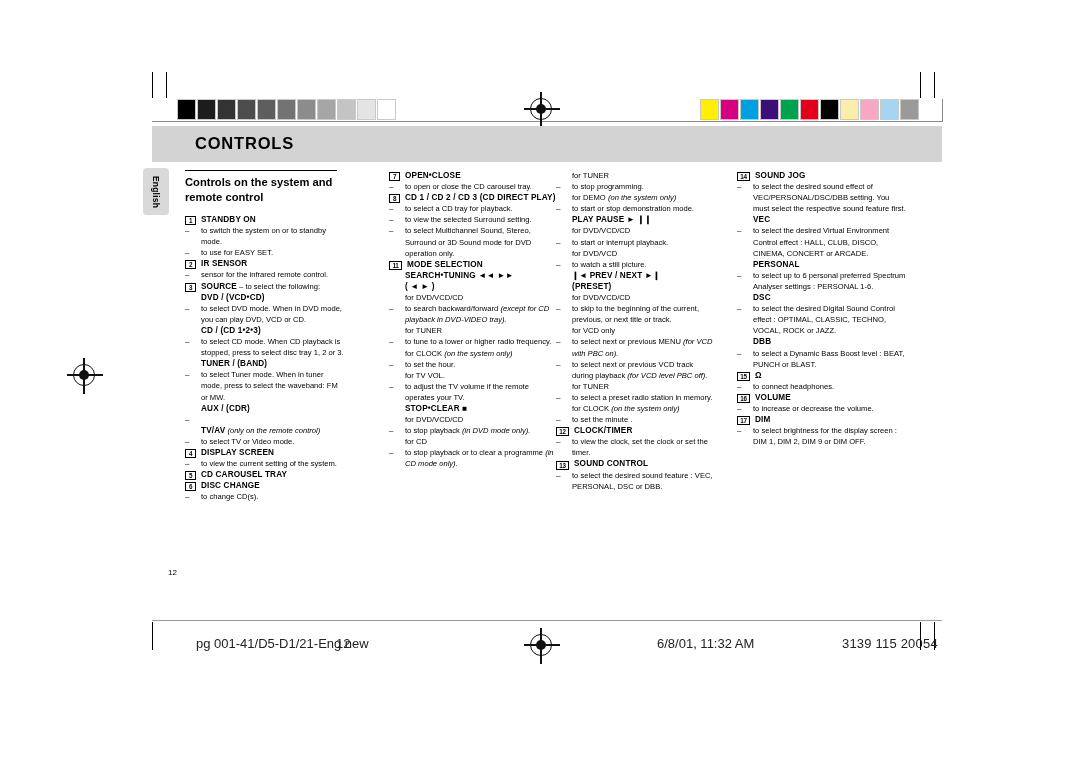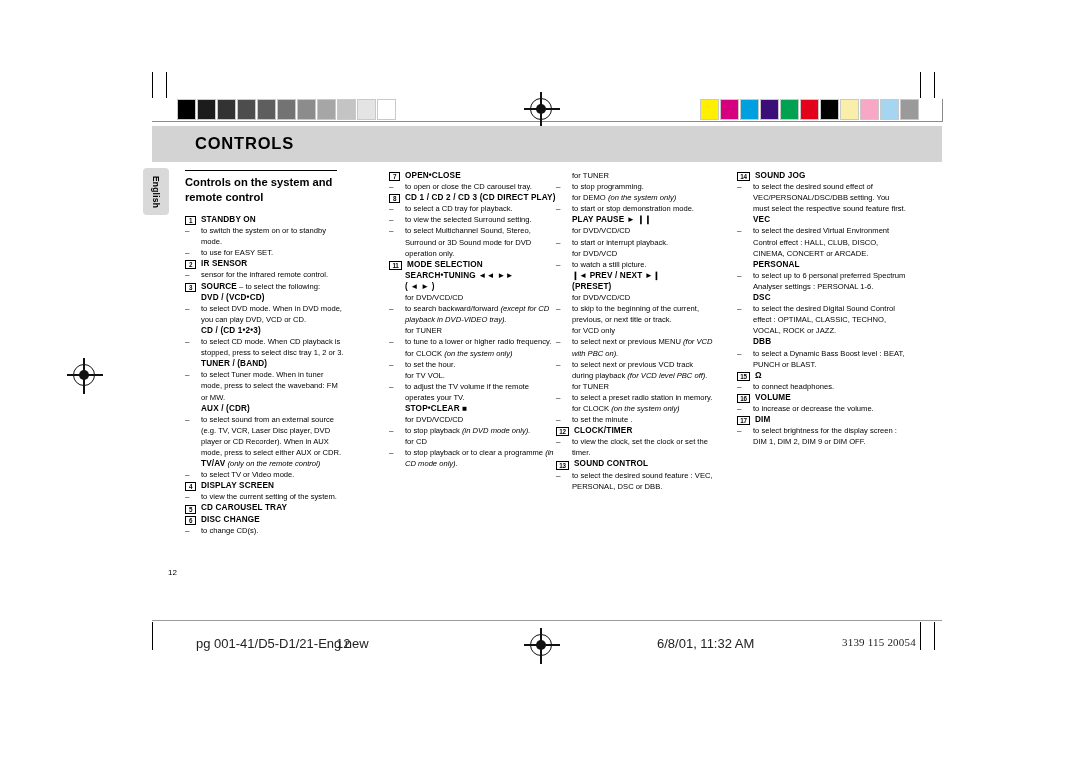--- a/index.html
+++ b/index.html
@@ -107,21 +107,21 @@
   .folio {
     position:absolute; left:168px; top:568px;
     font-size:8px;
   }
 
   
   .footer { position:absolute; top:636px; font-size:13px; color:#222; }
   #foot-file { left:196px; }
   #foot-pg   { left:336px; }
   #foot-date { left:657px; }
-  #foot-code { left:842px; font-size:11px; letter-spacing:0.2px;font-family:Liberation Serif, serif; }
+  #foot-code { left:842px; font-size:13px; letter-spacing:0.2px; }
   .foot-rule {
     position:absolute; left:152px; top:620px; width:790px; height:1px; background:#9a9a9a;
   }
 </style>
 </head>
 <body>
 
 <div class="crop-mark" style="left:152px; top:72px; width:1px; height:26px;"></div>
 <div class="crop-mark" style="left:166px; top:72px; width:1px; height:26px;"></div>
 <div class="crop-mark" style="left:920px; top:72px; width:1px; height:26px;"></div>
@@ -230,21 +230,20 @@
     <div class="row">
       <div class="dash">–</div>
       <div class="txt"><span>to select Tuner mode. When in tuner mode, press to select the waveband: FM or MW.</span></div>
     </div>
     <div class="row">
       <div class="pad"></div>
       <div class="txt"><span class="lbl">AUX / (CDR)</span></div>
     </div>
     <div class="row">
       <div class="dash">–</div>
-      <div class="txt"><span>to select sound from an external source (e.g. TV, VCR, Laser Disc player, DVD player or CD Recorder).  When in AUX mode, press to select either AUX or CDR.</span></div>
     </div>
     <div class="row">
       <div class="pad"></div>
       <div class="txt"><span class="lbl">TV/AV</span><span class="i"> (only on the remote control)</span></div>
     </div>
     <div class="row">
       <div class="dash">–</div>
       <div class="txt"><span>to select TV or Video mode.</span></div>
     </div>
     <div class="row">

